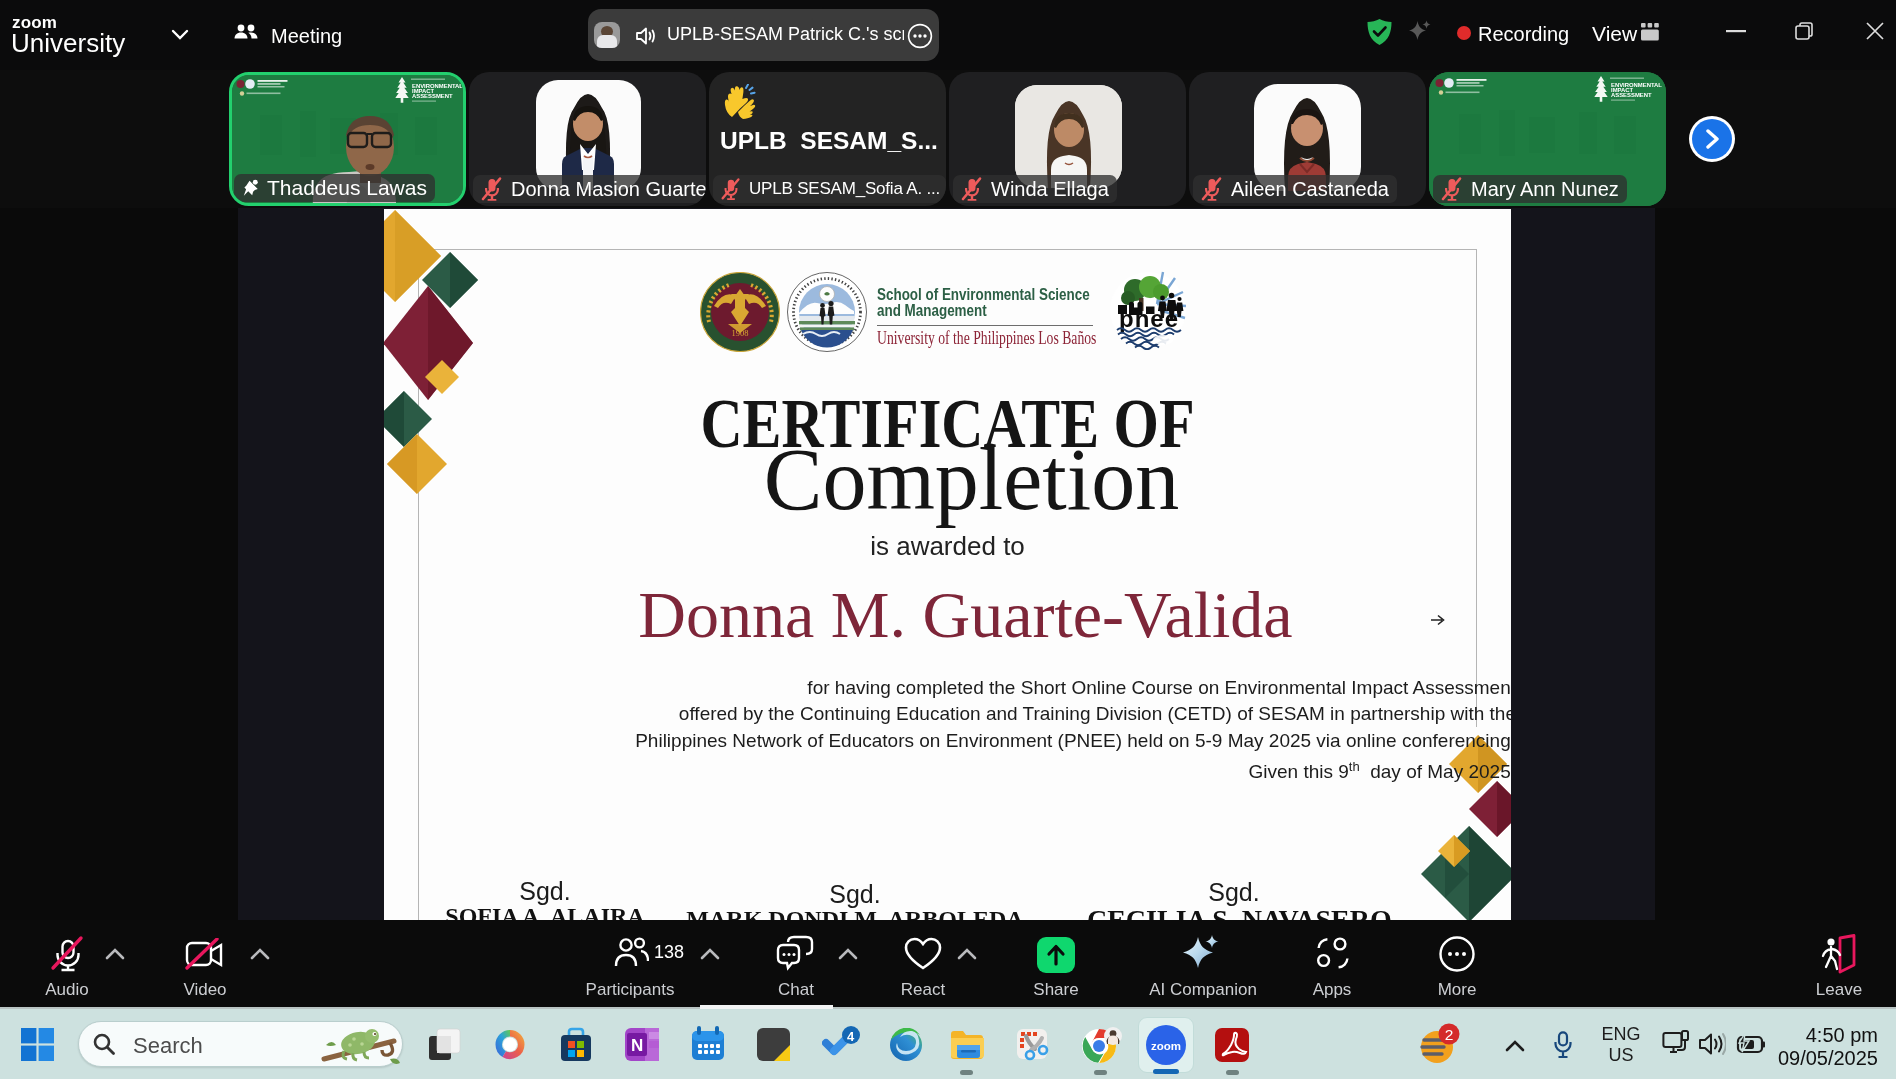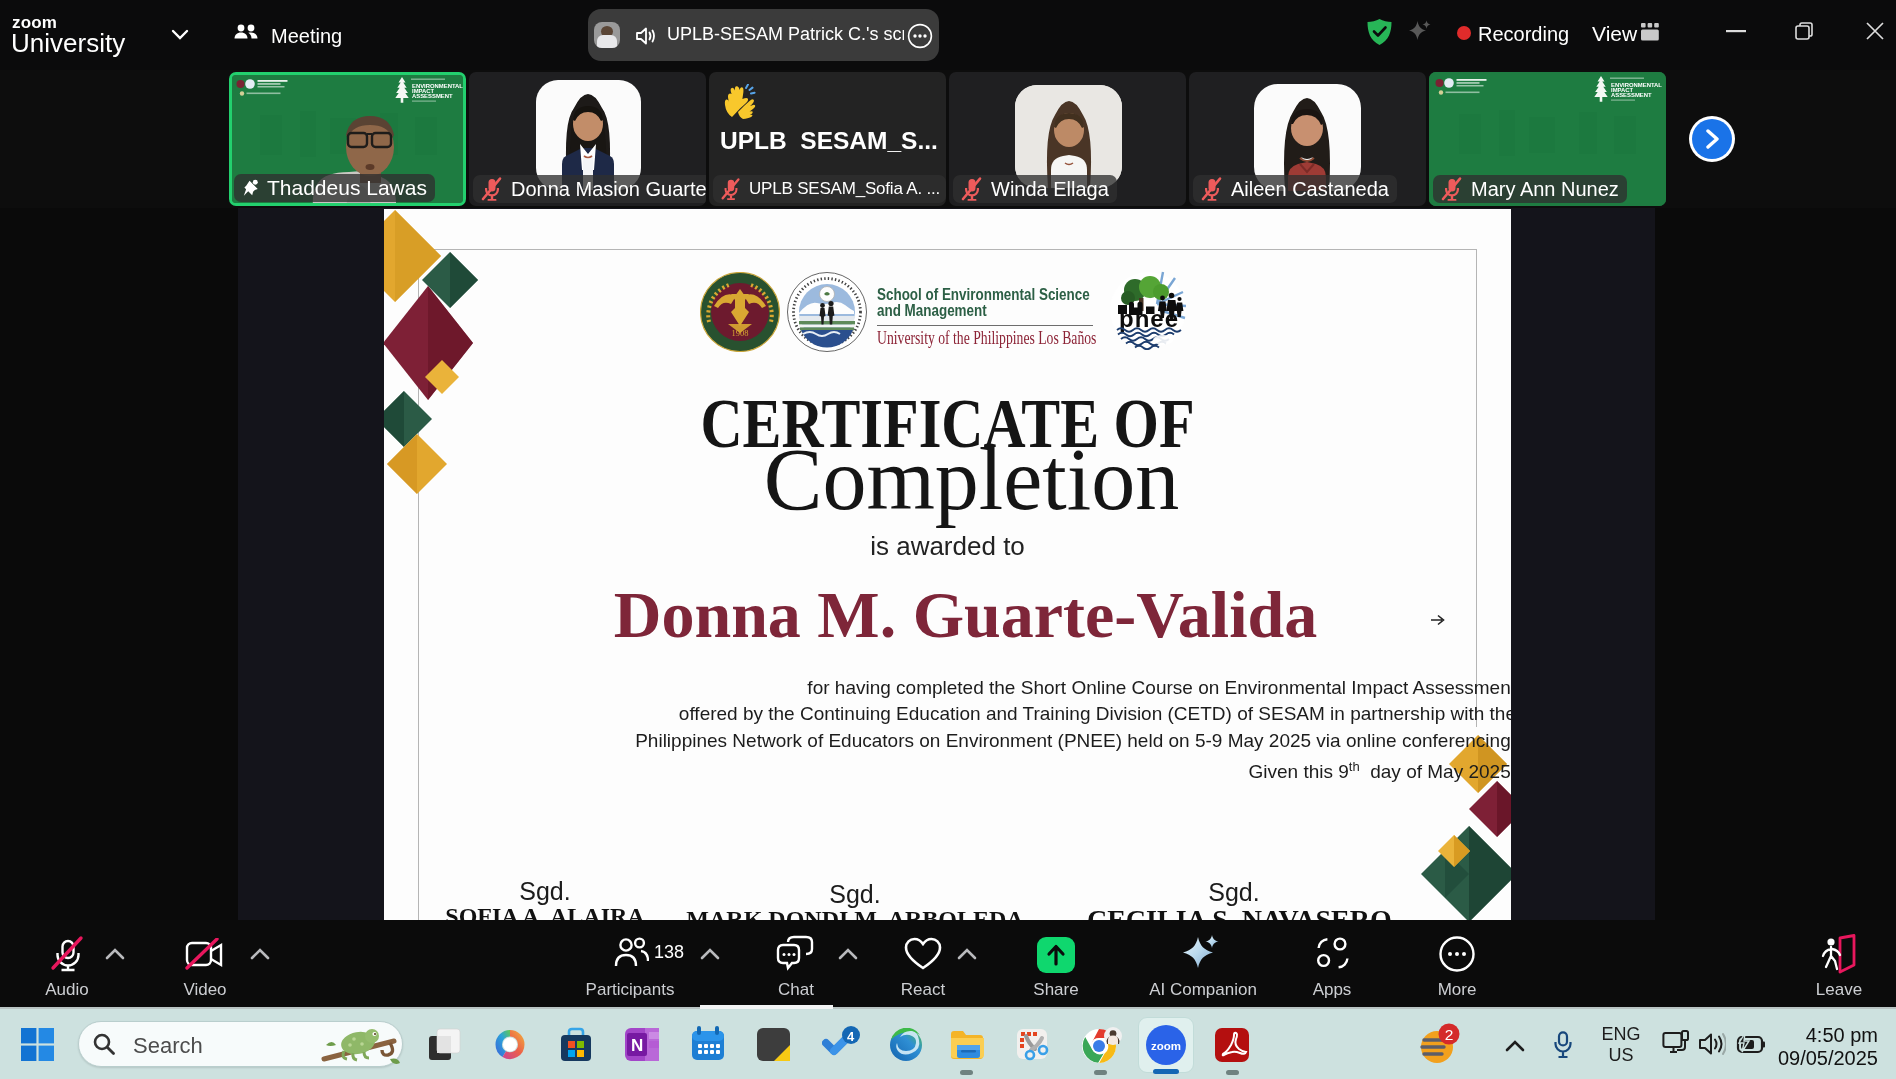--- a/index.html
+++ b/index.html
@@ -3,21 +3,21 @@
 <meta charset="utf-8">
 <style>
 * { margin:0; padding:0; box-sizing:border-box; }
 html,body { width:1896px; height:1079px; overflow:hidden; background:#0a0a0a; font-family:"Liberation Sans", sans-serif; }
 .abs { position:absolute; }
 #stage { position:relative; width:1896px; height:1054px; }
 
 #topbar { position:absolute; left:0; top:0; width:1896px; height:70px; background:#0b0b0c; }
 
 #strip { position:absolute; left:0; top:70px; width:1896px; height:138px; background:#0d0d0d; }
-.tile { position:absolute; top:2px; height:134px; width:237px; background:#1f1f21; border-radius:7px; overflow:hidden; }
+.tile { position:absolute; top:2px; height:134px; width:237px; background:#1f1f21; border-radius:20px; overflow:hidden; }
 .namepill svg { flex:0 0 auto; }
 .namepill { position:absolute; left:4px; bottom:3px; height:28px; background:rgba(48,48,48,.78); border-radius:7px; color:#fff; font-size:20px; line-height:28px; padding:0 8px 0 6px; white-space:nowrap; display:flex; align-items:center; gap:6px; }
 
 #share { position:absolute; left:0; top:208px; width:1896px; height:712px; background:#0a0a0a; }
 #sharebg { position:absolute; left:238px; top:0; width:1417px; height:712px; background:#14141b; }
 #cert { position:absolute; left:384px; top:1px; width:1127px; height:711px; background:#fdfdfd; overflow:hidden; }
 
 #toolbar { position:absolute; left:0; top:920px; width:1896px; height:89px; background:#0b0b0b; }
 .tlabel { position:absolute; top:60px; font-size:17px; color:#ccced2; text-align:center; transform:translateX(-50%); white-space:nowrap; }
 
@@ -381,21 +381,21 @@
         </g>
         <ellipse cx="54" cy="70" rx="10" ry="5" fill="#fff" opacity=".9"></ellipse>
       </svg>
       <div class="abs" style="left:493px;top:78px;font-family:'Liberation Sans',sans-serif;font-weight:bold;font-size:17px;line-height:15.6px;color:#2c5f45;transform:scale(.79,1);transform-origin:0 0;white-space:nowrap;">School of Environmental Science<br>and Management</div>
       <div class="abs" style="left:493px;top:115.5px;width:216px;height:1.5px;background:#6d6d6d;"></div>
       <div class="abs" style="left:493px;top:119px;font-family:'Liberation Serif',serif;font-size:18.5px;color:#8c2336;transform:scale(.74,1);transform-origin:0 0;white-space:nowrap;">University of the Philippines Los Baños</div>
 
       <div class="abs" style="left:0;top:180px;width:1127px;height:70px;line-height:70px;text-align:center;font-family:'Liberation Serif',serif;font-weight:bold;font-size:70px;color:#151515;transform:scale(.833,1);">CERTIFICATE OF</div>
       <div class="abs" style="left:0;top:227px;width:1127px;height:88px;line-height:88px;text-align:center;font-family:'Liberation Serif',serif;font-size:88px;color:#151515;padding-left:48px;">Completion</div>
       <div class="abs" style="left:0;top:324px;width:1127px;height:26px;line-height:26px;text-align:center;font-size:26px;color:#222;">is awarded to</div>
-      <div class="abs" style="left:18px;top:373px;width:1127px;height:66px;line-height:66px;text-align:center;font-family:'Liberation Serif',serif;font-weight:bold;font-size:66px;color:#7e2639;">Donna M. Guarte-Valida</div>
+      <div class="abs" style="left:18px;top:373px;width:1127px;height:66px;line-height:66px;text-align:center;font-family:'Liberation Serif',serif;font-weight:normal;font-size:66px;color:#7e2639;">Donna M. Guarte-Valida</div>
       <div class="abs" style="left:0;top:466px;width:1132px;text-align:right;font-size:19px;line-height:26.3px;color:#1c1c1c;">
         for having completed the Short Online Course on Environmental Impact Assessment<br>
         offered by the Continuing Education and Training Division (CETD) of SESAM in partnership with the<br>
         Philippines Network of Educators on Environment (PNEE) held on 5-9 May 2025 via online conferencing.<br>
         Given this 9<sup style="font-size:13px;">th</sup>&nbsp; day of May 2025.
       </div>
 
       <div class="abs" style="left:81px;top:668px;width:160px;text-align:center;font-size:25px;color:#1c1c1c;">Sgd.</div>
       <div class="abs" style="left:31px;top:694px;width:260px;text-align:center;font-family:'Liberation Serif',serif;font-weight:bold;font-size:24px;color:#111;">SOFIA A. ALAIRA</div>
       <div class="abs" style="left:391px;top:671px;width:160px;text-align:center;font-size:25px;color:#1c1c1c;">Sgd.</div>

